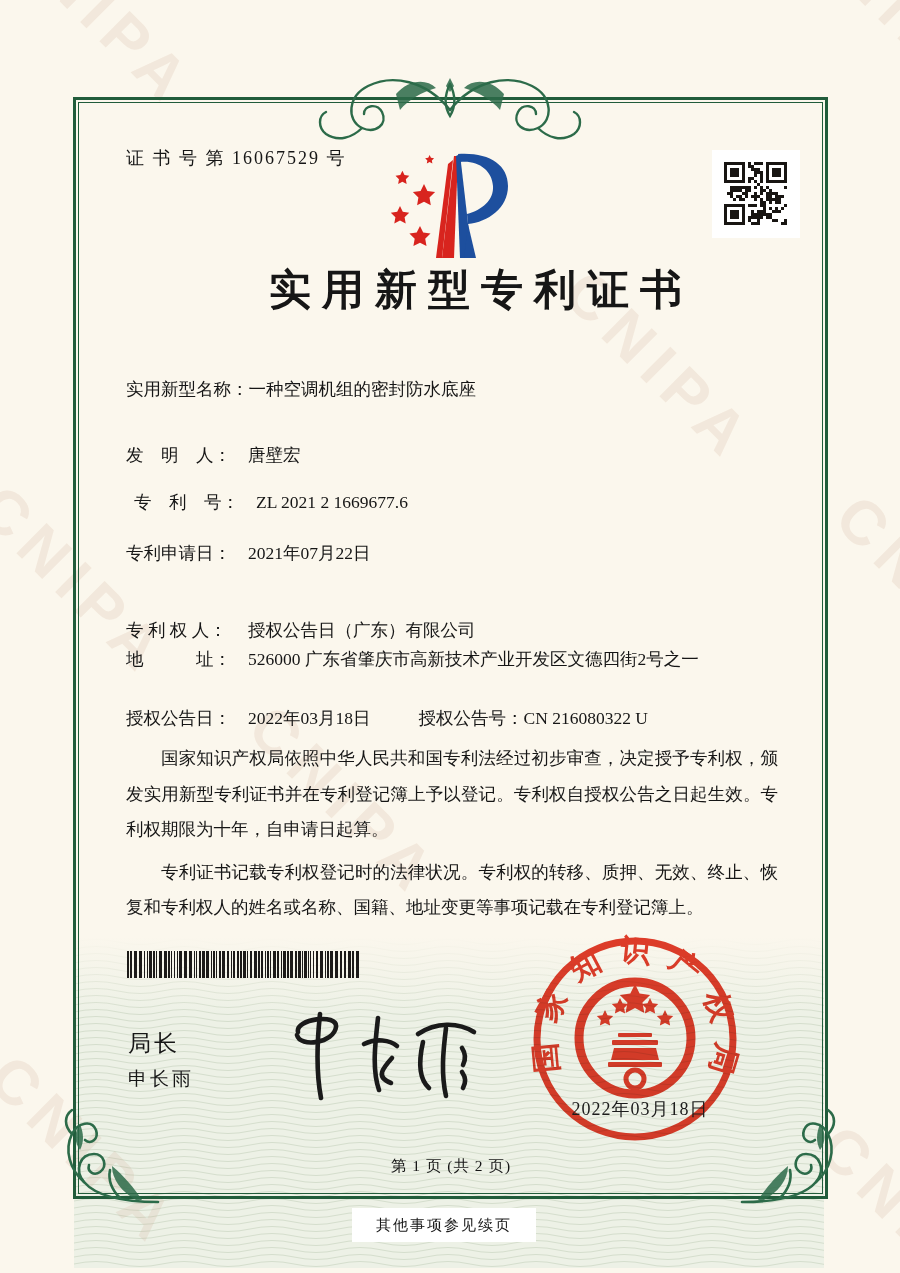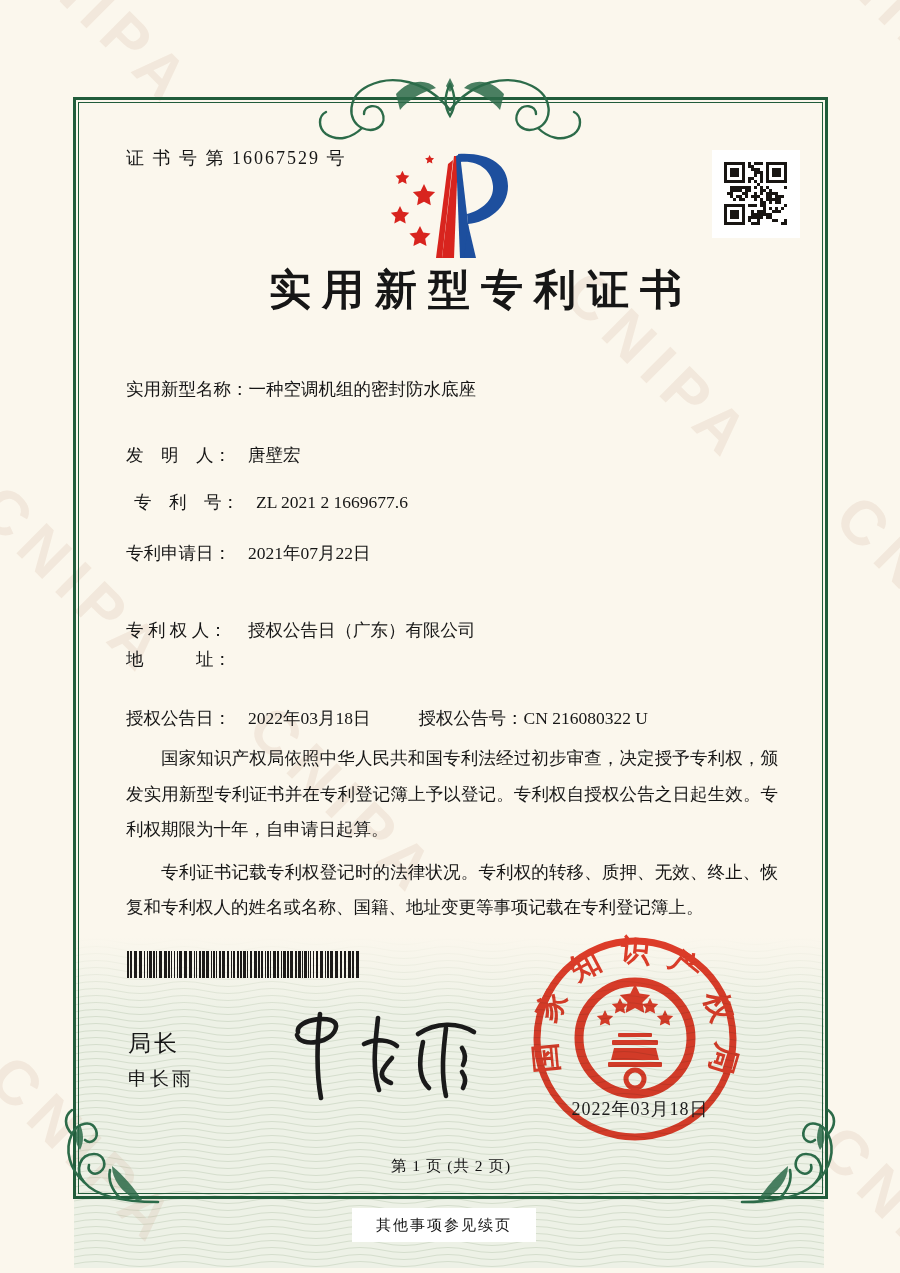--- a/index.html
+++ b/index.html
@@ -431,20 +431,21 @@
 <div id="row-filing" class="abs content frow">
   <span class="lab">专利申请日：</span>
   <span class="val">2021年07月22日</span>
 </div>
 <div id="row-patentee" class="abs content frow">
   <span class="lab">专 利 权 人：</span>
   <span class="val">授权公告日（广东）有限公司</span>
 </div>
 <div id="row-address" class="abs content frow">
   <span class="lab">地　　　址：</span>
+  <span class="val">526000 广东省肇庆市高新技术产业开发区文德四街2号之一</span>
 </div>
 <div id="row-grant" class="abs content frow">
   <span class="lab">授权公告日：</span>
   <span>2022年03月18日</span>
   <span class="pair2">
     <span class="lab2">授权公告号：</span>
     <span>CN 216080322 U</span>
   </span>
 </div>
 

